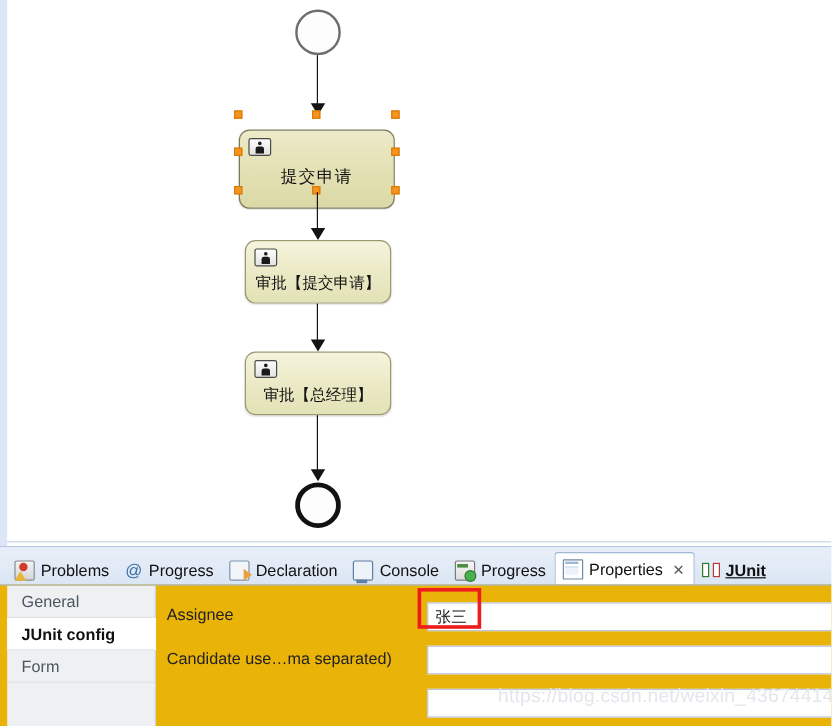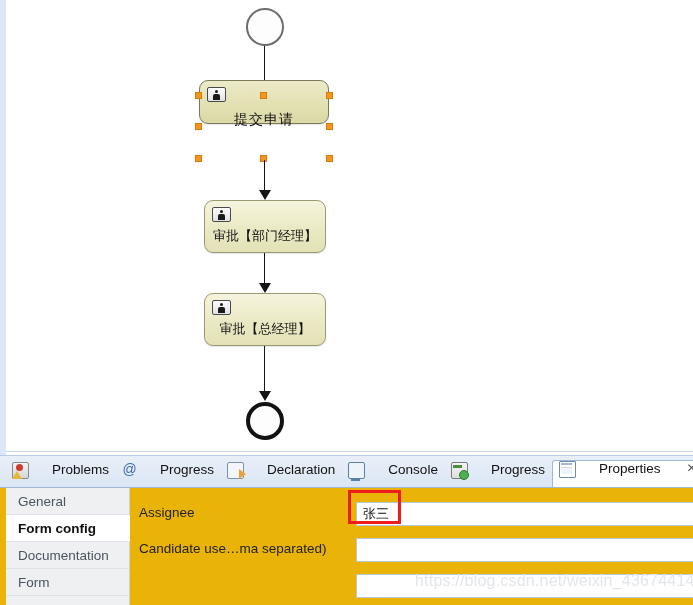--- a/index.html
+++ b/index.html
@@ -103,21 +103,21 @@
     border-radius: 2px 2px 0 0;
   }
   .task-label {
     position: absolute;
     left: 0; right: 0;
     text-align: center;
     font-family: "DejaVu Sans", "Liberation Sans", sans-serif;
     color: #111111;
     white-space: nowrap;
   }
-  .task.t1 { left: 199px; top: 80px; width: 130px; height: 44px; }
+  .task.t1 { left: 199px; top: 108px; width: 130px; height: 66px; }
   .task.t1 .task-label { top: 30px; font-size: 14px; letter-spacing: 1px; }
   .task.t2 { left: 204px; top: 200px; width: 122px; height: 53px; }
   .task.t2 .task-label { top: 26px; font-size: 13px; }
   .task.t3 { left: 204px; top: 293px; width: 122px; height: 53px; }
   .task.t3 .task-label { top: 26px; font-size: 13px; }
 
   
   .handle {
     position: absolute;
     width: 7px; height: 7px;
@@ -155,22 +155,22 @@
   #tabstrip {
     position: absolute;
     left: 6px; top: 4px;
     display: flex;
     align-items: flex-end;
     height: 28px;
     gap: 0px;
   }
   .vtab {
     display: flex;
-    align-items: flex-start;
-    gap: 23px;
+    align-items: center;
+    gap: 5px;
     height: 26px;
     padding: 0 7px 0 6px;
     font-size: 13.5px;
     color: #111111;
     white-space: nowrap;
     box-sizing: border-box;
     cursor: default;
   }
   .vtab.active {
     background: #ffffff;
@@ -337,21 +337,21 @@
   <div class="handle" style="left:326px;top:123px;"></div>
   <div class="handle" style="left:195px;top:155px;"></div>
   <div class="handle" style="left:260px;top:155px;"></div>
   <div class="handle" style="left:326px;top:155px;"></div>
 
   <div class="conn" style="top:160px;height:32px;"></div>
   <div class="arrowhead" style="top:190px;"></div>
 
   <div class="task t2">
     <span class="task-icon"></span>
-    <span class="task-label">审批【部门经理】</span>
+    <span class="task-label">审批【提交申请】</span>
   </div>
 
   <div class="conn" style="top:253px;height:31px;"></div>
   <div class="arrowhead" style="top:283px;"></div>
 
   <div class="task t3">
     <span class="task-icon"></span>
     <span class="task-label">审批【总经理】</span>
   </div>
 
@@ -400,22 +400,21 @@
       <span>JUnit</span>
     </div>
 
   </div>
 </div>
 
 <div id="props">
 
   <div id="prop-sidebar">
     <div class="ptab">General</div>
-    <div class="ptab active">Form config</div>
-    <div class="ptab">Documentation</div>
+    <div class="ptab active">JUnit config</div>
     <div class="ptab">Form</div>
   </div>
 
   <div id="prop-fields">
 
     <div class="frow r2">
       <span class="flabel">Candidate use…ma separated)</span>
       <input class="finput" type="text" value="" style="">
     </div>
 

